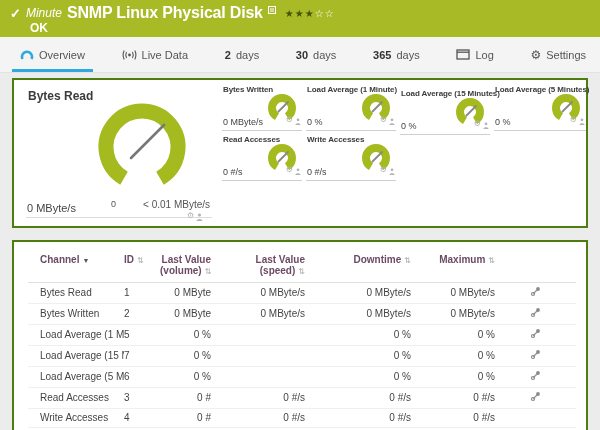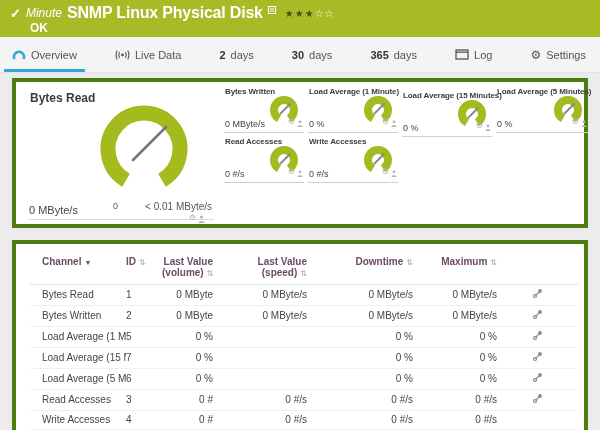--- a/index.html
+++ b/index.html
@@ -12,29 +12,29 @@
   .check{font-weight:bold;font-size:13px;}
   .kind{font-style:italic;font-size:12px;}
   .s-title{font-weight:bold;font-size:16px;letter-spacing:-0.2px;}
   .note-icon{position:relative;top:-4px;}
   .stars{font-size:10px;letter-spacing:1px;margin-left:4px;}
   .stars-filled{color:#47520a;}
   .stars-empty{color:#ffffff;}
   .status-ok{position:absolute;left:30px;top:21px;font-size:12px;font-weight:bold;}
 
   
-  .tabbar{position:absolute;left:0;top:37px;width:600px;height:36px;background:#f4f4f4;border-bottom:1px solid #e2e2e2;display:flex;justify-content:space-between;padding:0 12px 0 10px;box-sizing:border-box;}
+  .tabbar{position:absolute;left:0;top:37px;width:600px;height:36px;background:#f4f4f4;border-bottom:1px solid #e2e2e2;display:flex;justify-content:space-between;padding:0 12px 0 18px;box-sizing:border-box;}
   .tab{position:relative;display:flex;align-items:center;gap:5px;font-size:11px;color:#555;cursor:pointer;padding:0 2px;}
   .tab b{color:#333;font-size:11px;}
   .tab.selected::after{content:"";position:absolute;left:-6px;right:-6px;bottom:0;height:3px;background:#2fa8dd;}
   .ticon{display:flex;align-items:center;}
   .gear-glyph{font-size:12px;color:#555;line-height:1;}
 
   
-  .panel{position:absolute;background:#fff;border:4px solid #4d7c0f;box-sizing:border-box;}
+  .panel{position:absolute;background:#fff;border:2px solid #4d7c0f;box-sizing:border-box;}
   .overview-panel{left:12px;top:78px;width:576px;height:150px;}
   .table-panel{left:12px;top:240px;width:576px;height:240px;}
 
   
   .main-title{position:absolute;left:14px;top:9px;font-size:12px;font-weight:bold;color:#3c3c3c;}
   .main-gauge-svg{position:absolute;left:78px;top:17px;}
   .scale-min{position:absolute;left:97px;top:119px;font-size:9px;color:#555;}
   .scale-max{position:absolute;left:0;top:119px;width:196px;text-align:right;font-size:10px;color:#555;}
   .main-value{position:absolute;left:13px;top:122px;font-size:11px;color:#444;}
   .main-sep{position:absolute;left:12px;top:137px;width:186px;height:1px;background:#dcdcdc;}

